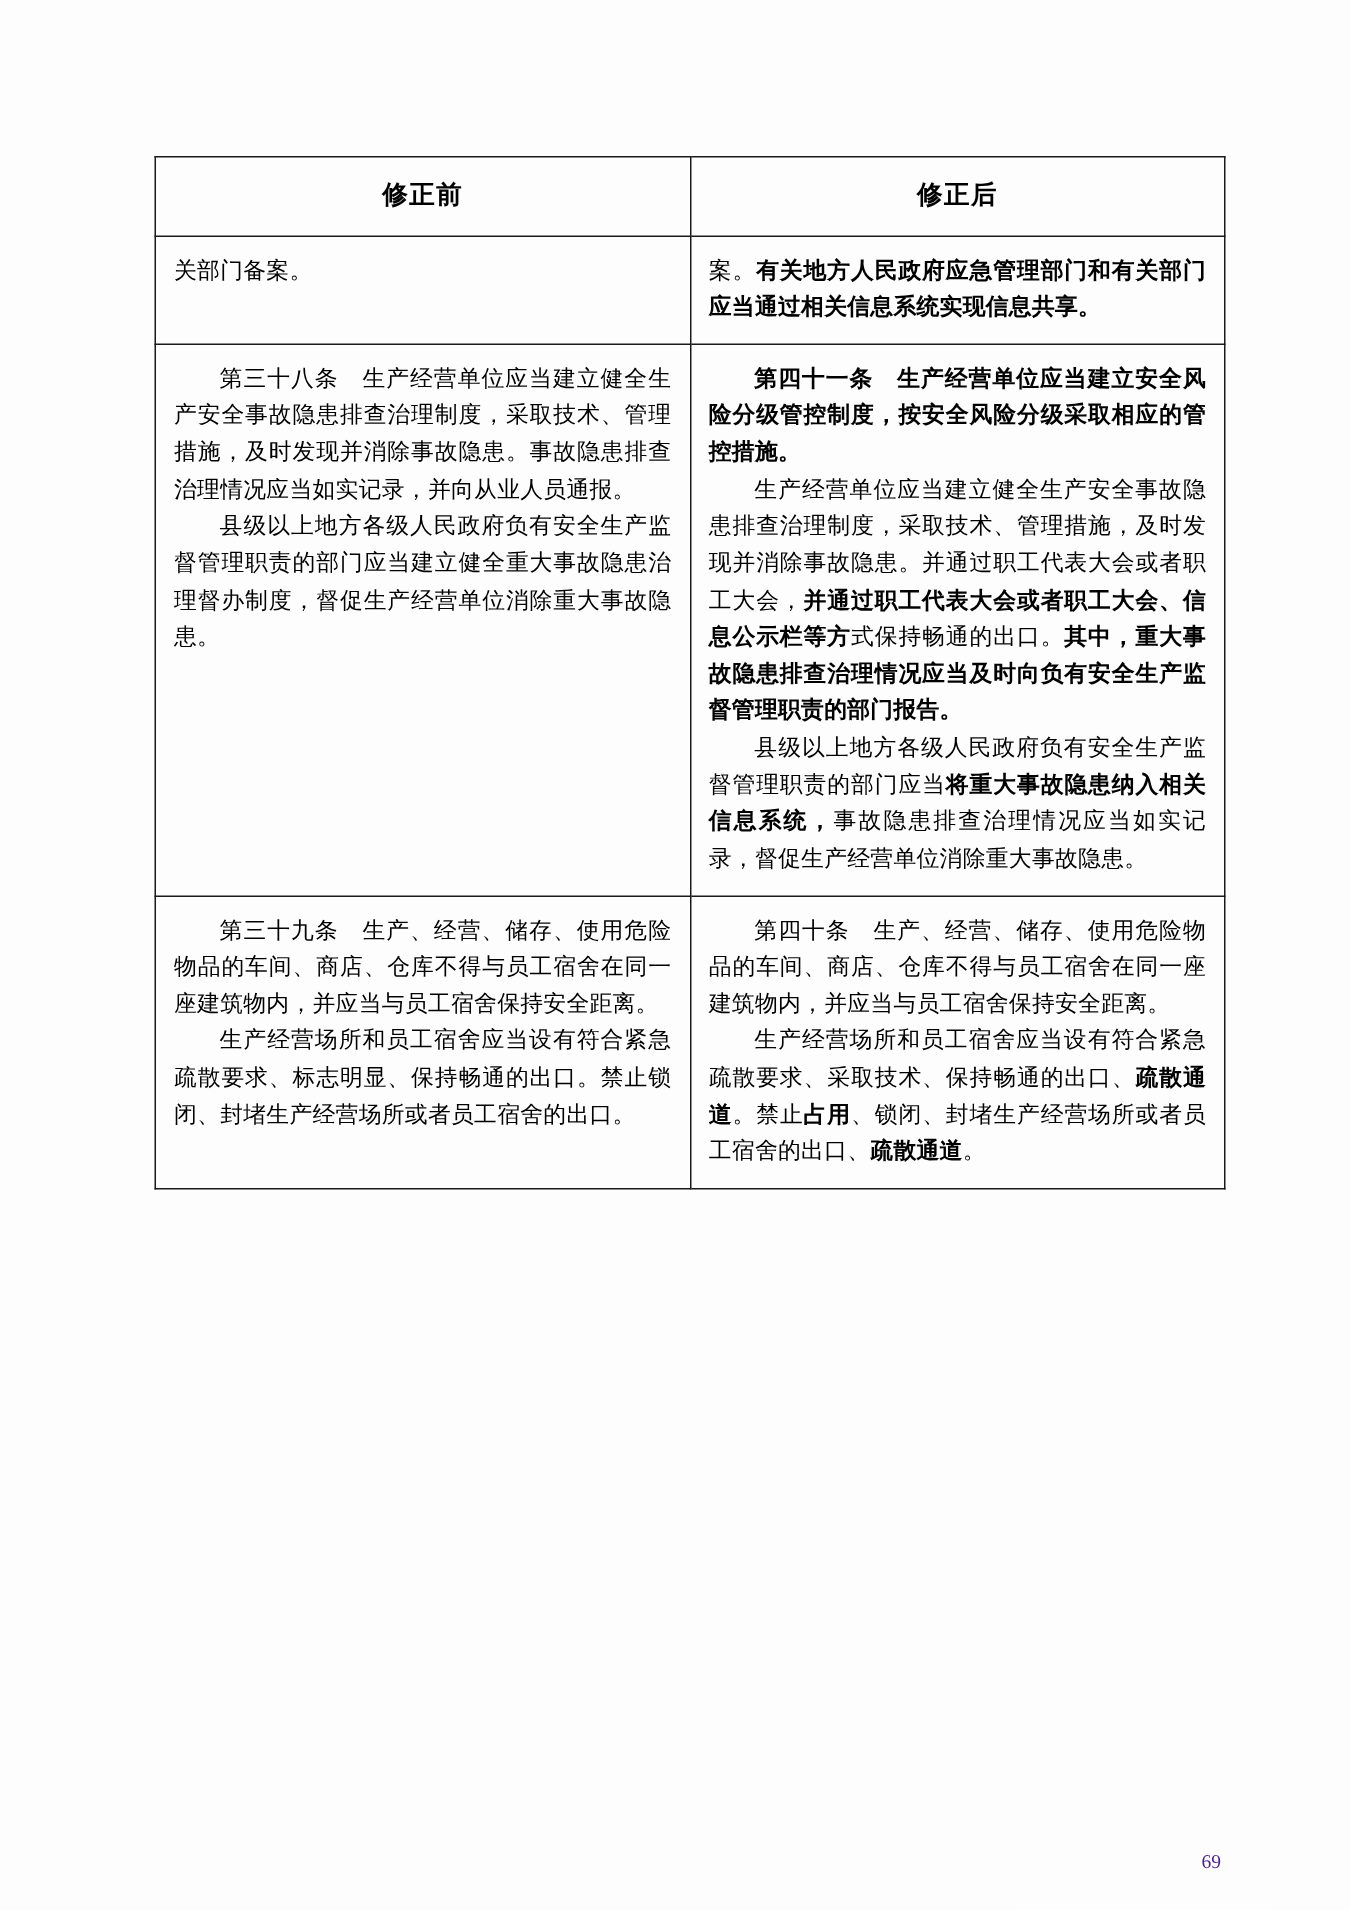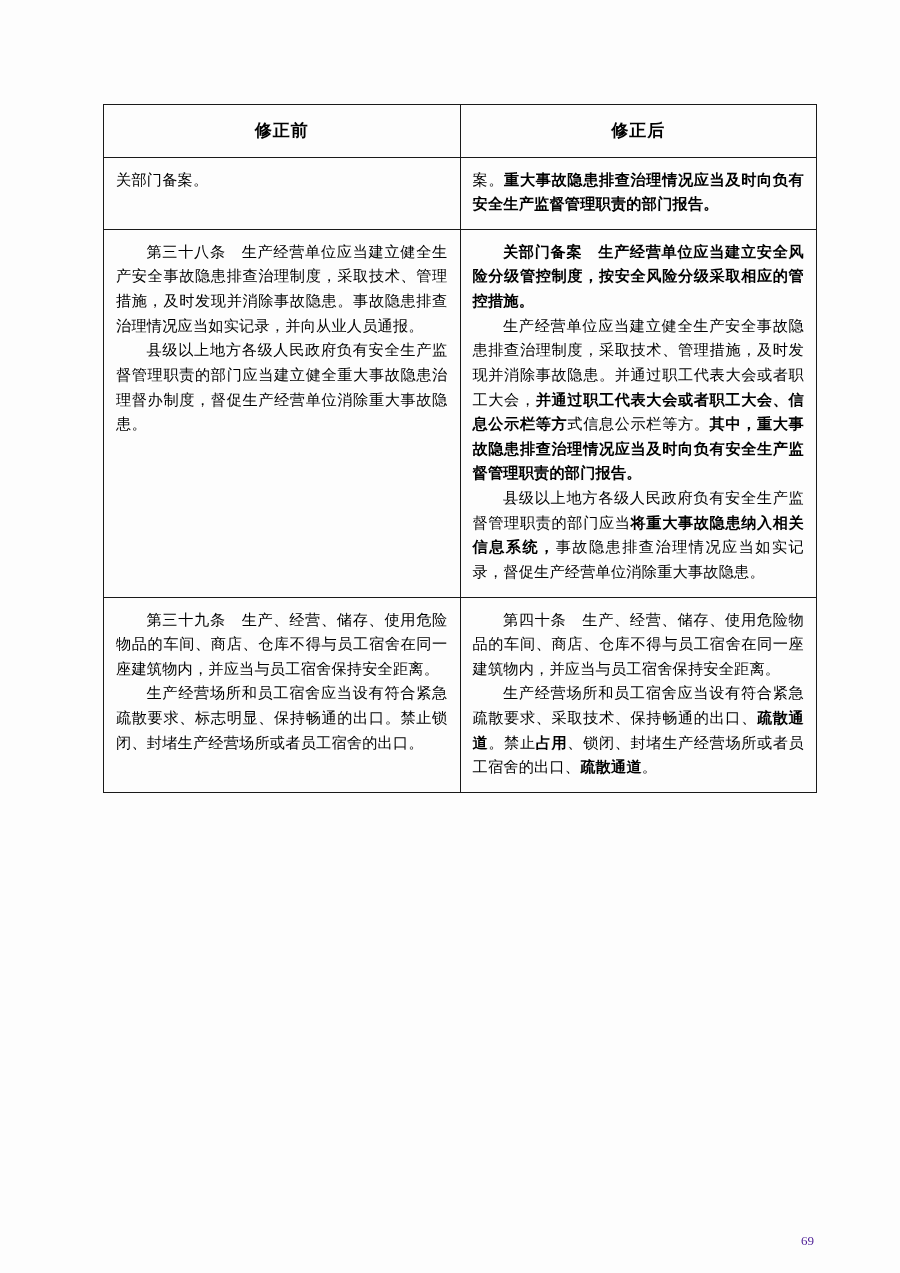--- a/index.html
+++ b/index.html
@@ -83,31 +83,31 @@
         <th class="col-left"><span class="hdr">修正前</span></th>
         <th class="col-right"><span class="hdr">修正后</span></th>
       </tr>
     </thead>
     <tbody>
       <tr>
         <td class="col-left">
             <p class="noind"><span>关部门备案。</span></p>
           </td>
         <td class="col-right">
-            <p class="noind"><span>案。</span><span class="b">重大事故隐患排查治理情况应当及时向负有安全生产监督管理职责的部门报告。</span></p>
+            <p class="noind"><span>案。</span><span class="b">有关地方人民政府应急管理部门和有关部门应当通过相关信息系统实现信息共享。</span></p>
           </td>
       </tr>
       <tr>
         <td class="col-left">
             <p><span>第三十八条　生产经营单位应当建立健全生产安全事故隐患排查治理制度，采取技术、管理措施，及时发现并消除事故隐患。事故隐患排查治理情况应当如实记录，并向从业人员通报。</span></p>
             <p><span>县级以上地方各级人民政府负有安全生产监督管理职责的部门应当建立健全重大事故隐患治理督办制度，督促生产经营单位消除重大事故隐患。</span></p>
           </td>
         <td class="col-right">
-            <p><span class="b">关部门备案　生产经营单位应当建立</span><span class="b">安全风险分级管控制度，按安全风险分级采取相应的管控措施。</span></p>
-            <p><span>生产经营单位应当建立健全生产安全事故隐患排查治理制度，采取技术、管理措施，及时发现并消除事故隐患。并通过职工代表大会或者职工大会，</span><span class="b">并通过职工代表大会或者职工大会、信息公示栏等方</span><span>式</span><span>信息公示栏等方。</span><span class="b">其中，重大事故隐患排查治理情况应当及时向负有安全生产监督管理职责的部门报告。</span></p>
+            <p><span class="b">第四十一条　生产经营单位应当建立</span><span class="b">安全风险分级管控制度，按安全风险分级采取相应的管控措施。</span></p>
+            <p><span>生产经营单位应当建立健全生产安全事故隐患排查治理制度，采取技术、管理措施，及时发现并消除事故隐患。并通过职工代表大会或者职工大会，</span><span class="b">并通过职工代表大会或者职工大会、信息公示栏等方</span><span>式</span><span>保持畅通的出口。</span><span class="b">其中，重大事故隐患排查治理情况应当及时向负有安全生产监督管理职责的部门报告。</span></p>
             <p><span>县级以上地方各级人民政府负有安全生产监督管理职责的部门应当</span><span class="b">将重大事故隐患纳入相关信息系统，</span><span>事故隐患排查治理情况应当如实记录，督促生产经营单位消除重大事故隐患。</span></p>
           </td>
       </tr>
       <tr>
         <td class="col-left">
             <p><span>第三十九条　生产、经营、储存、使用危险物品的车间、商店、仓库不得与员工宿舍在同一座建筑物内，并应当与员工宿舍保持安全距离。</span></p>
             <p><span>生产经营场所和员工宿舍应当设有符合紧急疏散要求、标志明显、保持畅通的出口。禁止锁闭、封堵生产经营场所或者员工宿舍的出口。</span></p>
           </td>
         <td class="col-right">
             <p><span>第四十条　生产、经营、储存、使用危险物品的车间、商店、仓库不得与员工宿舍在同一座建筑物内，并应当与员工宿舍保持安全距离。</span></p>

